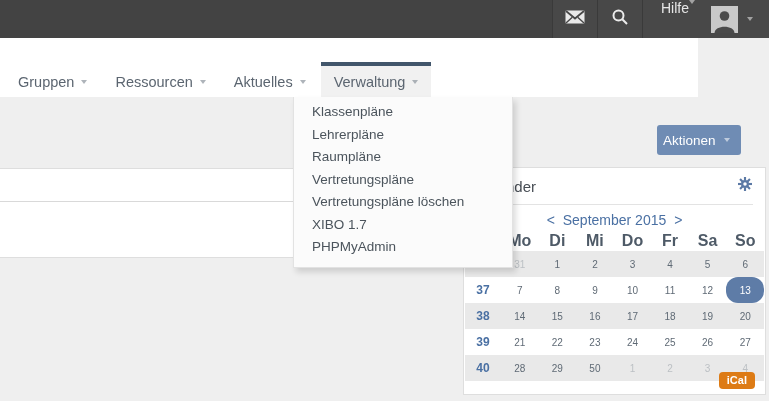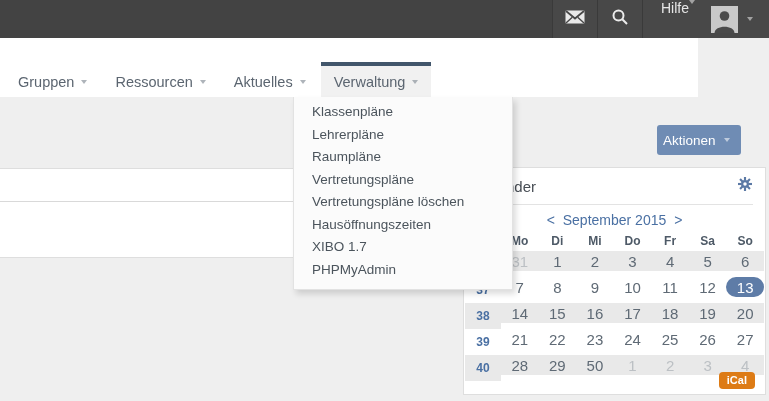--- a/index.html
+++ b/index.html
@@ -36,22 +36,22 @@
 
   
   .cal-panel{position:absolute;left:463px;top:167px;width:303px;height:228px;background:#fff;border:1px solid #dedede;box-sizing:border-box;z-index:5;}
   .cal-header{height:36px;margin:0 12px;border-bottom:1px solid #e3e3e3;display:flex;align-items:center;justify-content:space-between;}
   .cal-title{font-size:15px;color:#474d54;}
   .gear{width:16px;height:16px;cursor:pointer;}
   .cal-monthnav{text-align:center;padding:7px 0 3px;font-size:14px;color:var(--accent,#4a70a3);}
   .cal-monthnav .mn-btn{cursor:pointer;padding:0 4px;}
   .cal-grid{display:grid;grid-template-columns:36px repeat(7,1fr);margin:0 1px;}
   .cal-grid .cell{display:flex;align-items:center;justify-content:center;}
-  .wd-cell{height:20px;font-size:12px;font-weight:bold;color:#4e5a67;}
-  .day-cell{height:20px;font-size:15px;color:#5f6a75;cursor:pointer;text-align:center;}
+  .wd-cell{height:20px;font-size:16px;font-weight:bold;color:#4e5a67;}
+  .day-cell{height:26px;font-size:10px;color:#5f6a75;cursor:pointer;text-align:center;}
   .kw-cell{height:26px;font-size:12px;font-weight:bold;color:var(--accent,#4a70a3);}
   .row-shade{background:#e9e9e9;}
   .muted{color:#bcc0c4;}
   .sel{background:var(--sel,#5e7ca7);color:#ffffff;border-radius:12px;}
   .ical{position:absolute;right:10px;bottom:5px;background:var(--ical,#dd7b15);color:#fff;font-size:11px;font-weight:bold;padding:2px 8px 3px;border-radius:4px;cursor:pointer;}
 </style>
 </head>
 <body>
 
 <div id="screen">
@@ -199,18 +199,17 @@
       </div>
     <span class="ical">iCal</span>
   </div>
 
   <div class="dropdown" id="dropdown">
       <div class="dd-item">Klassenpläne</div>
       <div class="dd-item">Lehrerpläne</div>
       <div class="dd-item">Raumpläne</div>
       <div class="dd-item">Vertretungspläne</div>
       <div class="dd-item">Vertretungspläne löschen</div>
-      <div class="dd-item">Hausöffnungszeiten</div>
       <div class="dd-item">XIBO 1.7</div>
       <div class="dd-item">PHPMyAdmin</div>
     </div>
 
 </div>
 
 </body></html>

